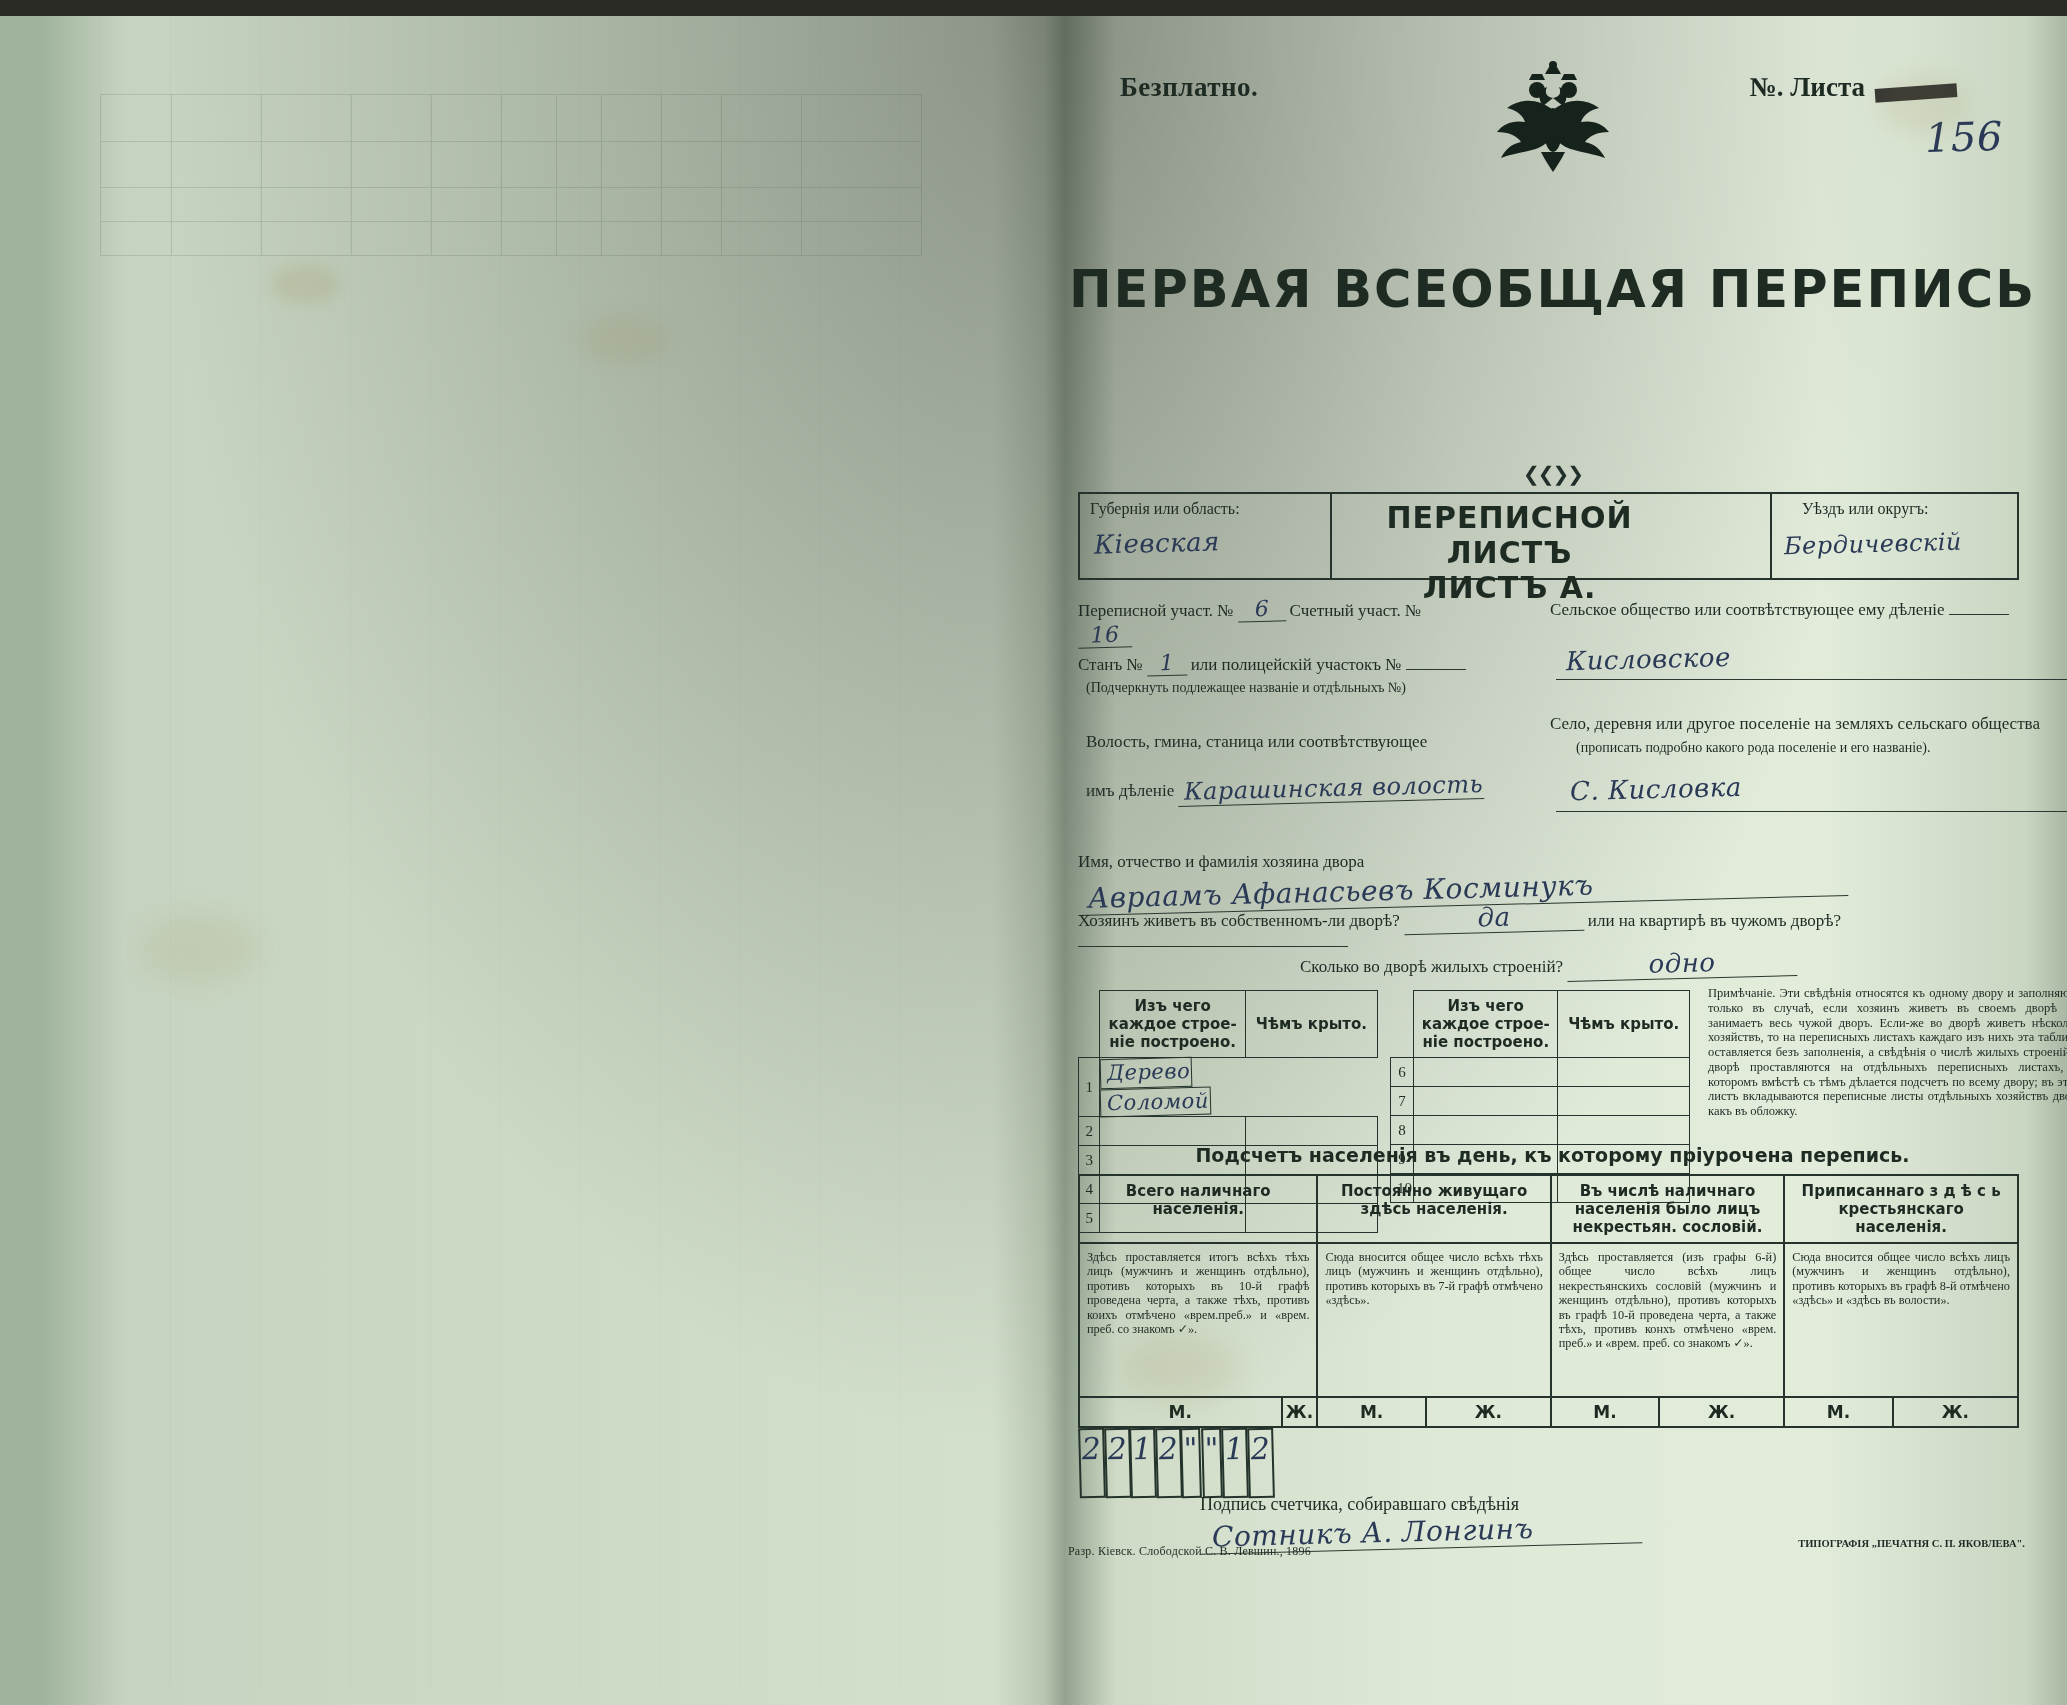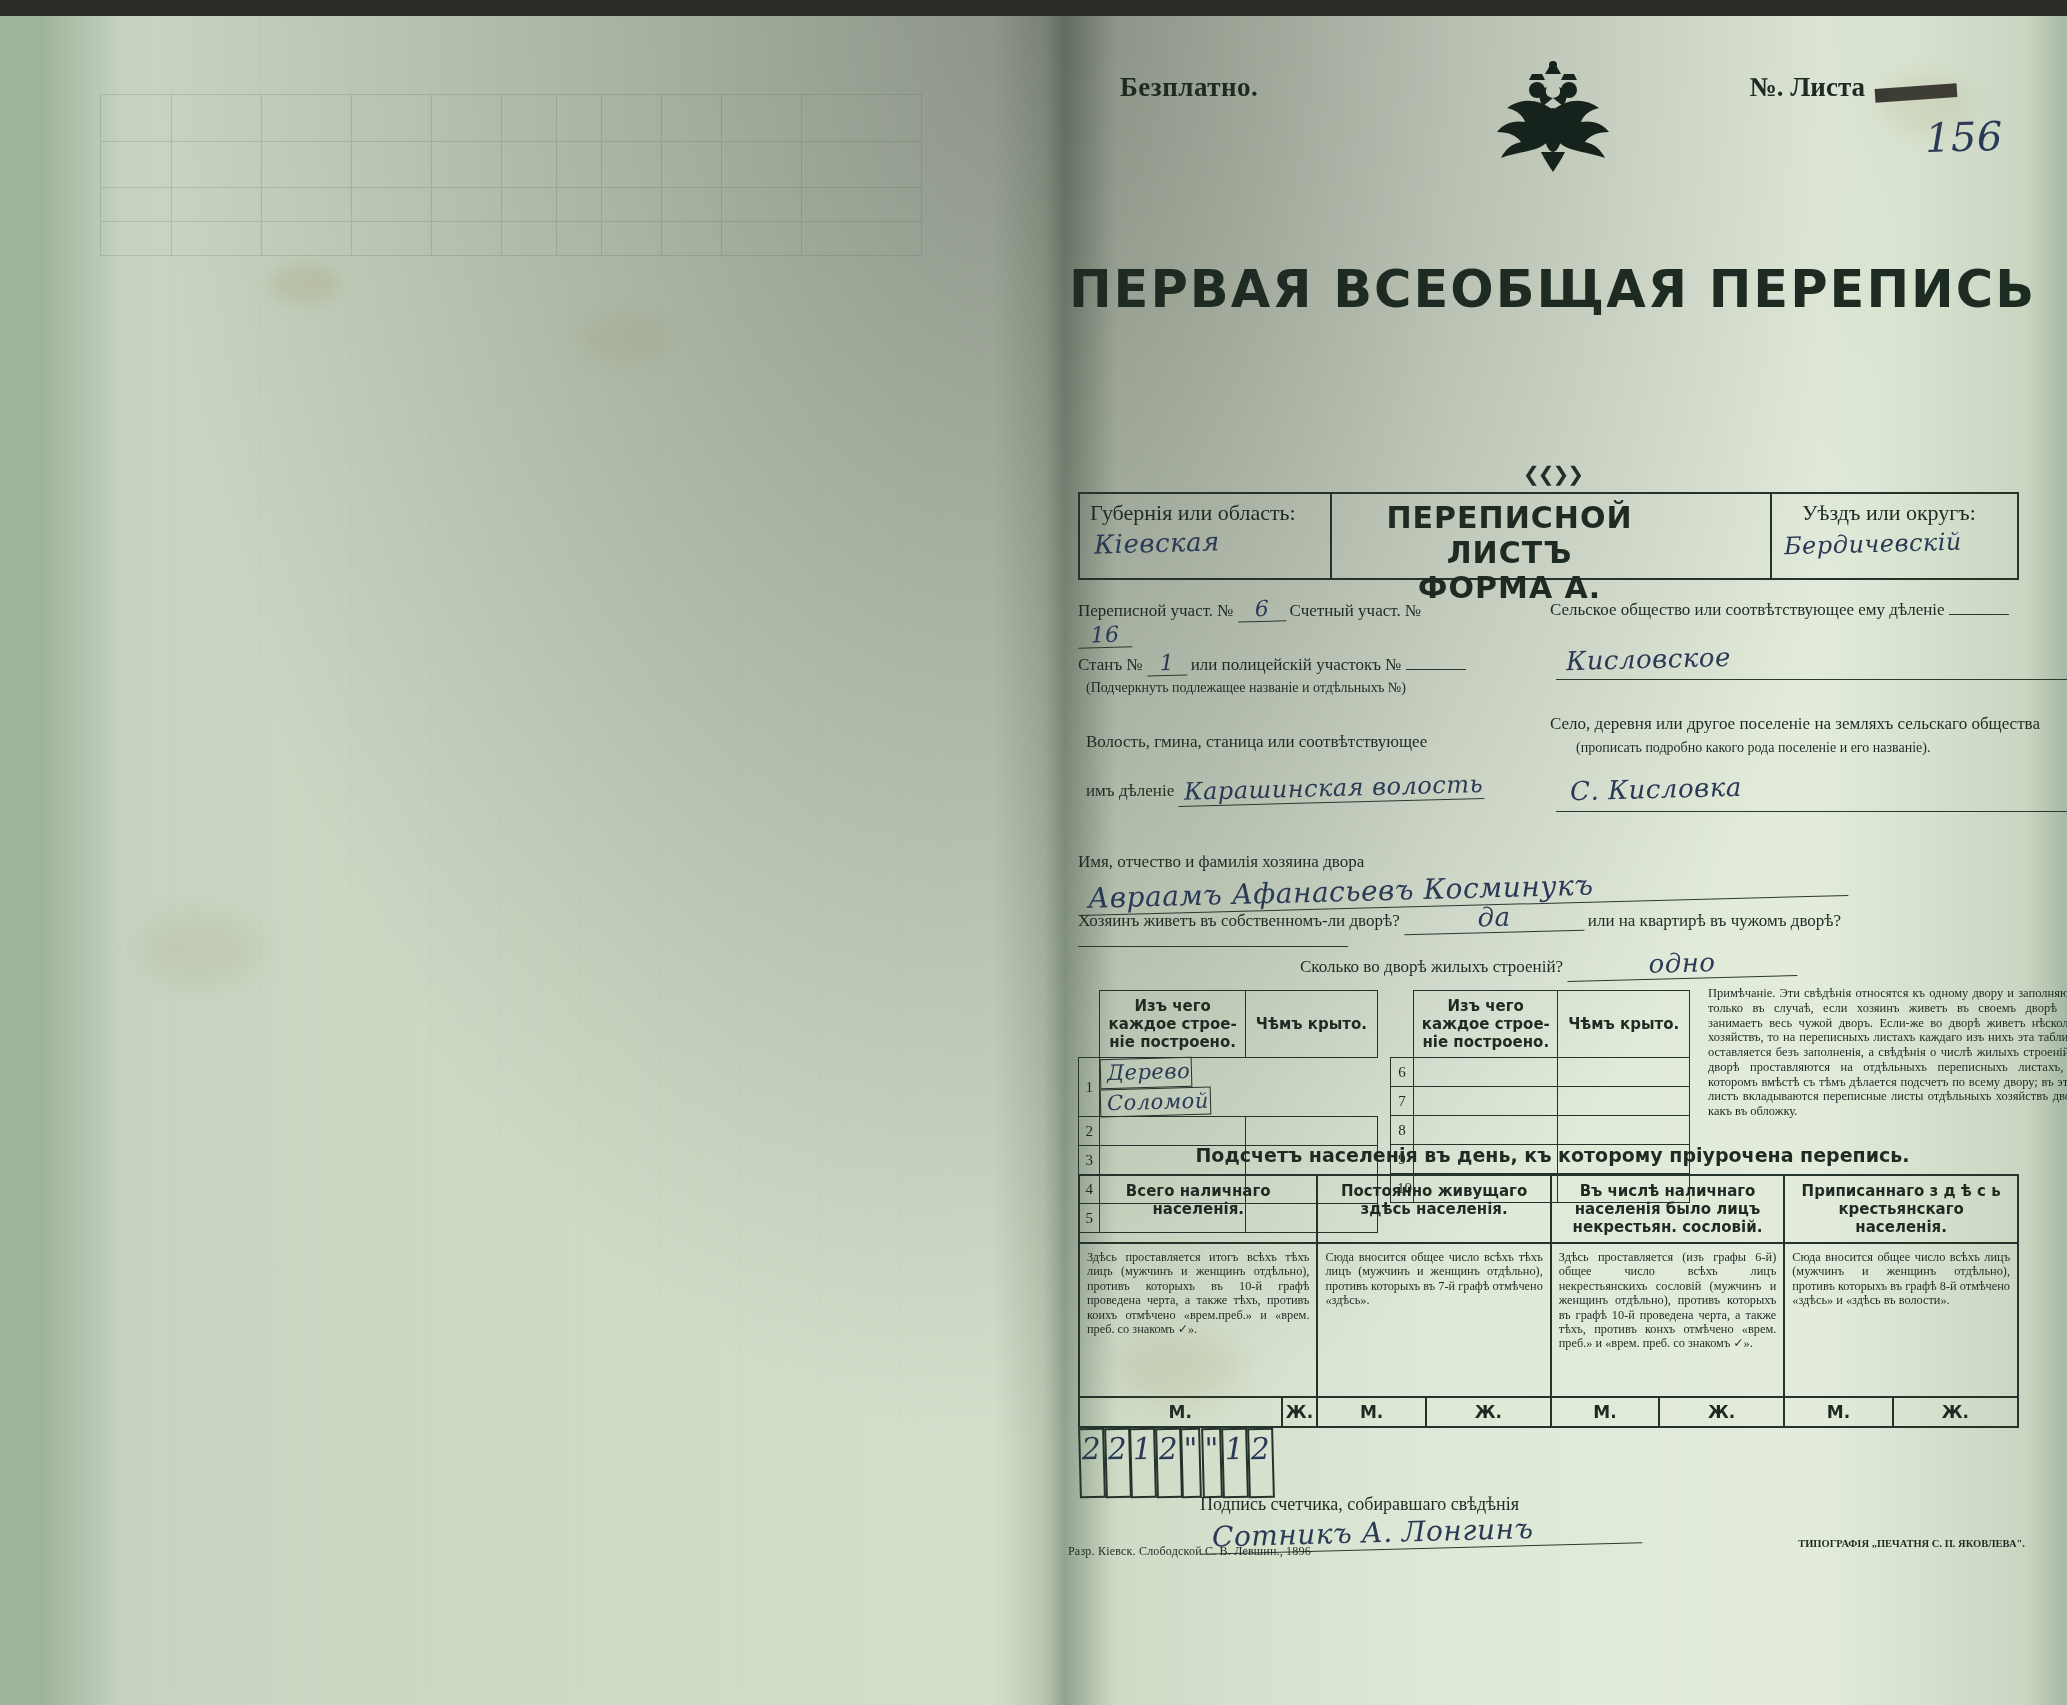--- a/index.html
+++ b/index.html
@@ -83,21 +83,21 @@
   }
   #ornament{position:absolute;top:448px;left:50%;transform:translateX(-50%);width:130px;text-align:center;font-size:20px;letter-spacing:-2px;color:#21302a;}
 
   
   #band{
     position:absolute;left:18px;right:26px;top:478px;height:84px;
     border:2px solid #24332b;
   }
   #band .cell{position:absolute;top:0;bottom:0;}
   #band .divider{position:absolute;top:0;bottom:0;width:2px;background:#24332b;}
-  .band-label{font-size:22px;}
+  .band-label{font-size:16px;}
   #form-title{
     position:absolute;left:0;right:0;top:6px;text-align:center;
     font-family:"DejaVu Sans", sans-serif;font-weight:bold;
   }
   #form-title .l1{font-size:30px;letter-spacing:1px;}
   #form-title .l2{font-size:30px;letter-spacing:1px;}
 
   
   .lbl{font-size:17px;}
   .small{font-size:14px;}
@@ -204,21 +204,21 @@
         <div class="divider" style="left:250px;"></div>
         <div class="divider" style="left:690px;"></div>
 
         <div class="cell" style="left:0;width:250px;">
           <div class="band-label" style="position:absolute;left:10px;top:6px;">Губернія или область:</div>
           <div class="hand" style="position:absolute;left:14px;top:34px;font-size:26px;">Кiевская</div>
         </div>
 
         <div id="form-title" style="left:252px;right:330px;">
           <div class="l1">ПЕРЕПИСНОЙ ЛИСТЪ</div>
-          <div class="l2">ФОРМА А.</div>
+          <div class="l2">ЛИСТЪ А.</div>
         </div>
 
         <div class="cell" style="left:692px;right:0;">
           <div class="band-label" style="position:absolute;left:30px;top:6px;">Уѣздъ или округъ:</div>
           <div class="hand" style="position:absolute;left:12px;top:36px;font-size:24px;">Бердичевскiй</div>
         </div>
       </div>
 
       <div class="f" style="left:18px;top:582px;width:400px;">
         <span class="lbl">Переписной участ. №</span>

